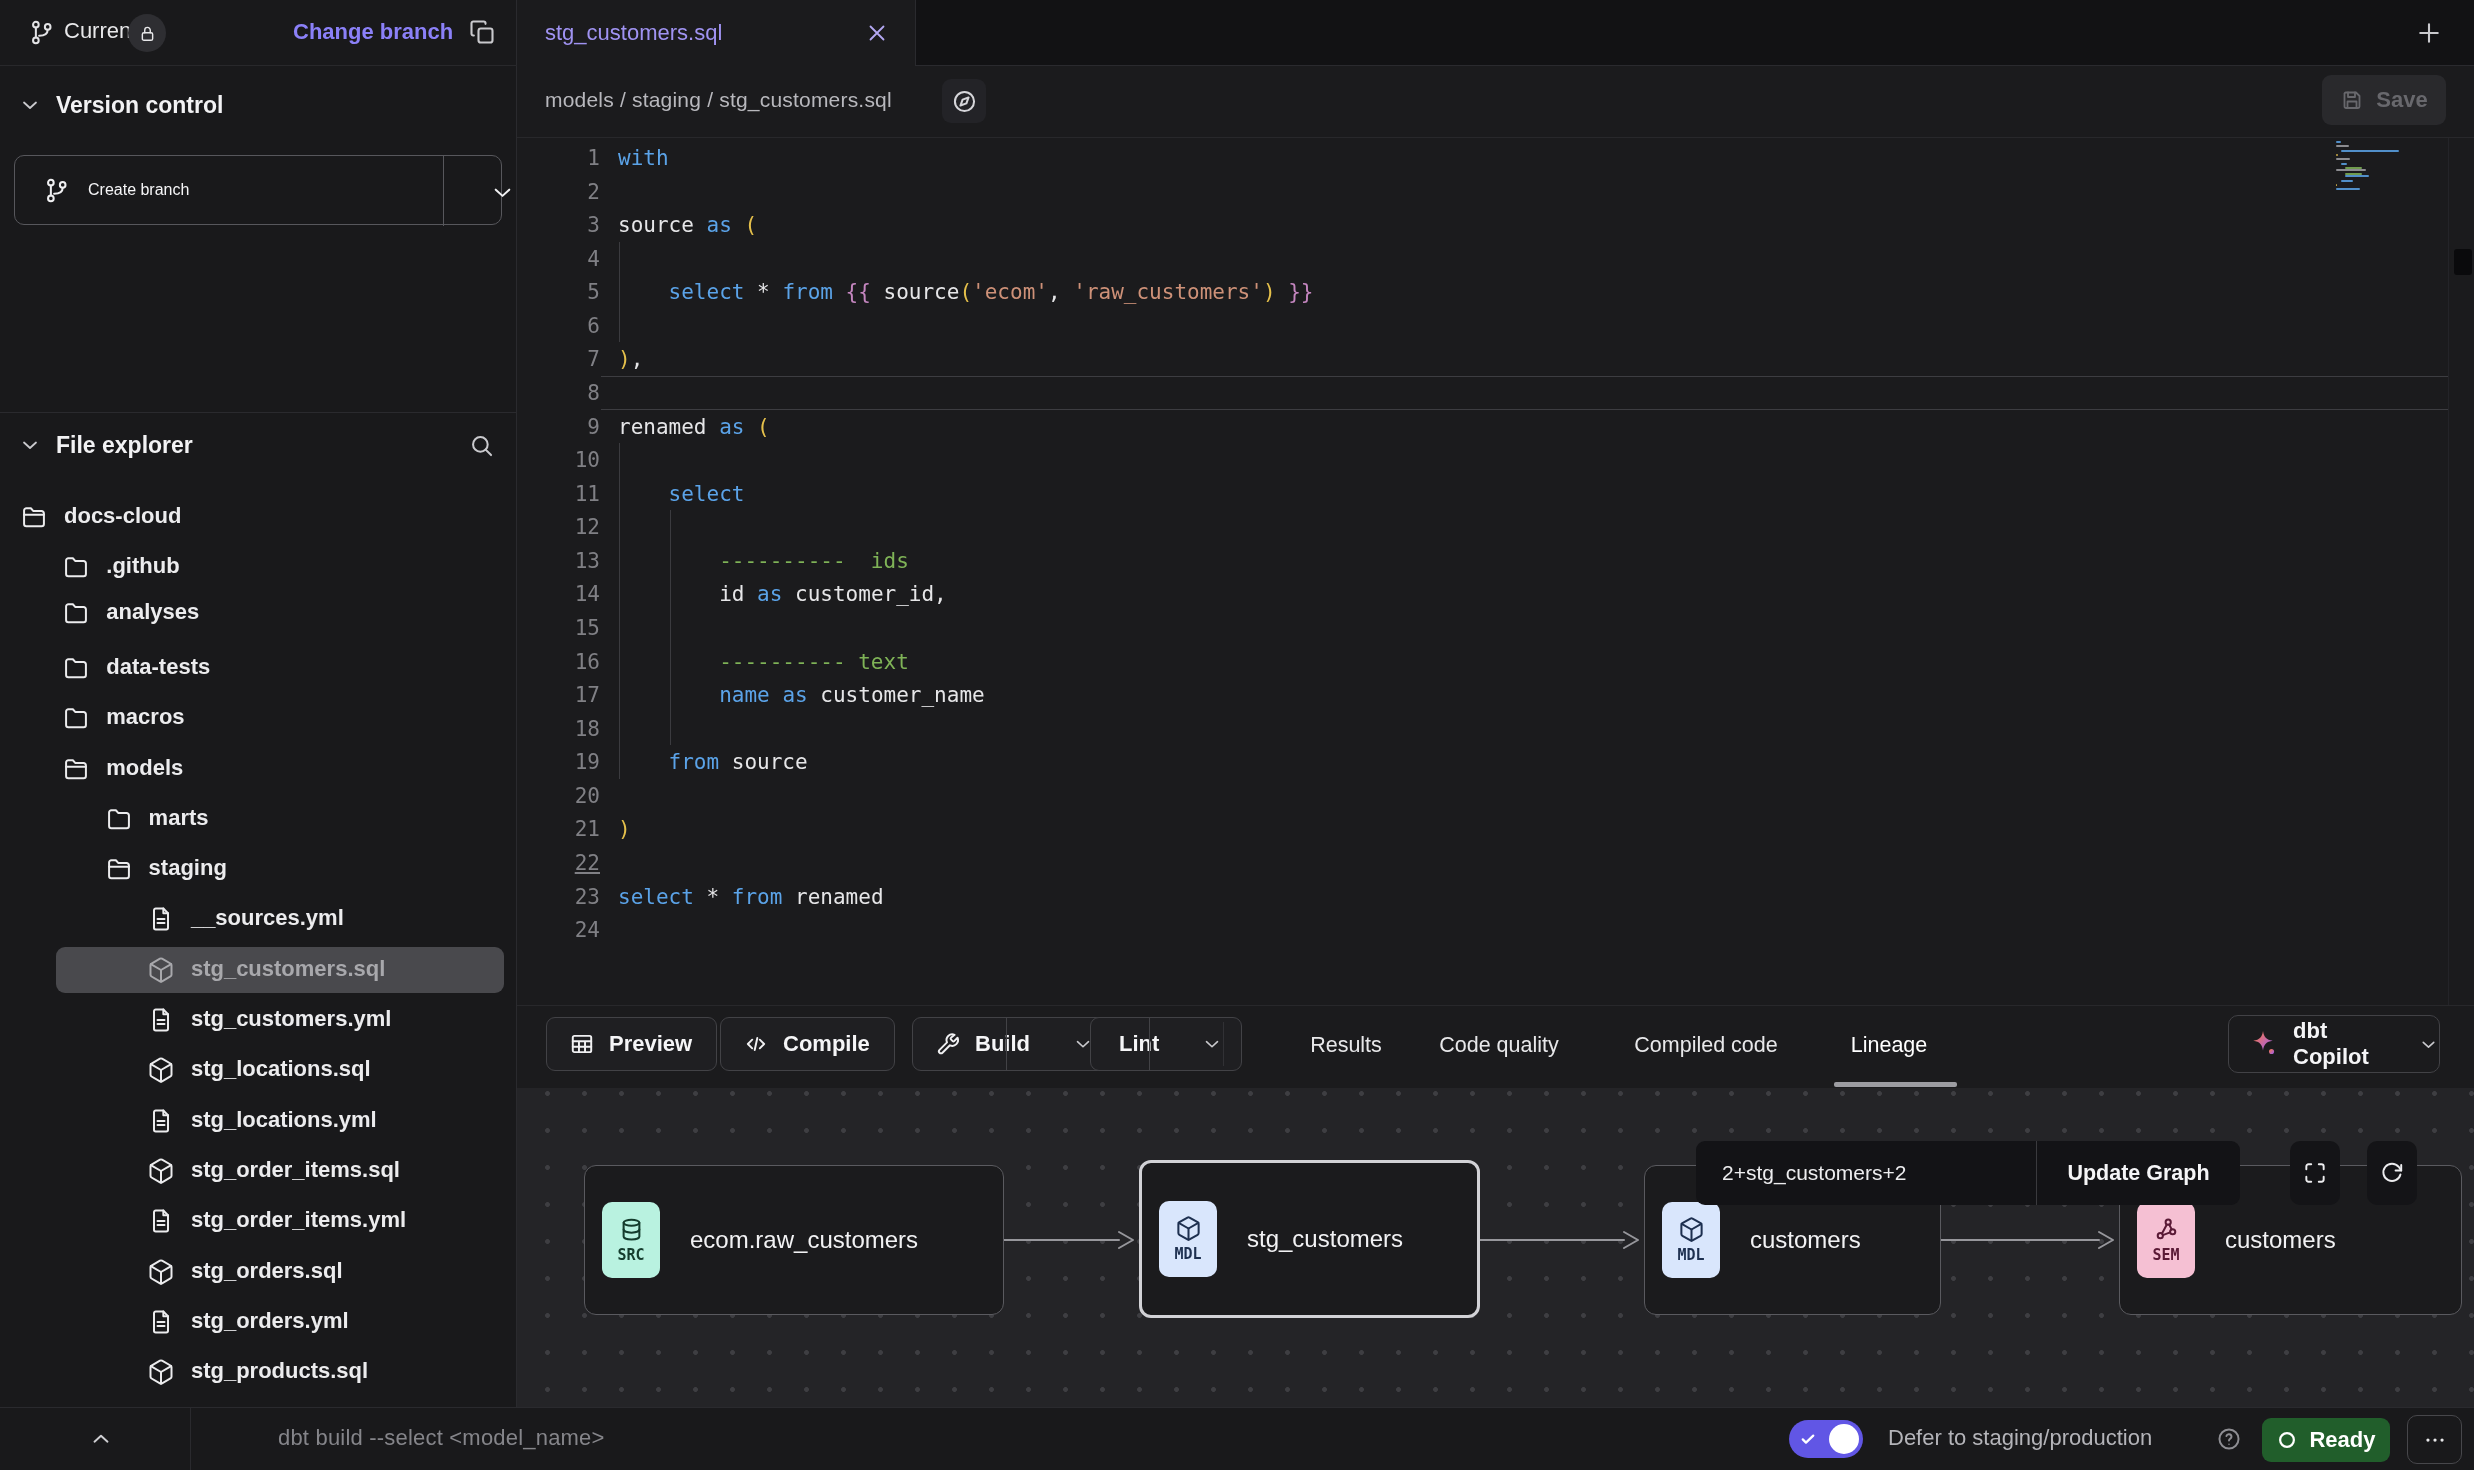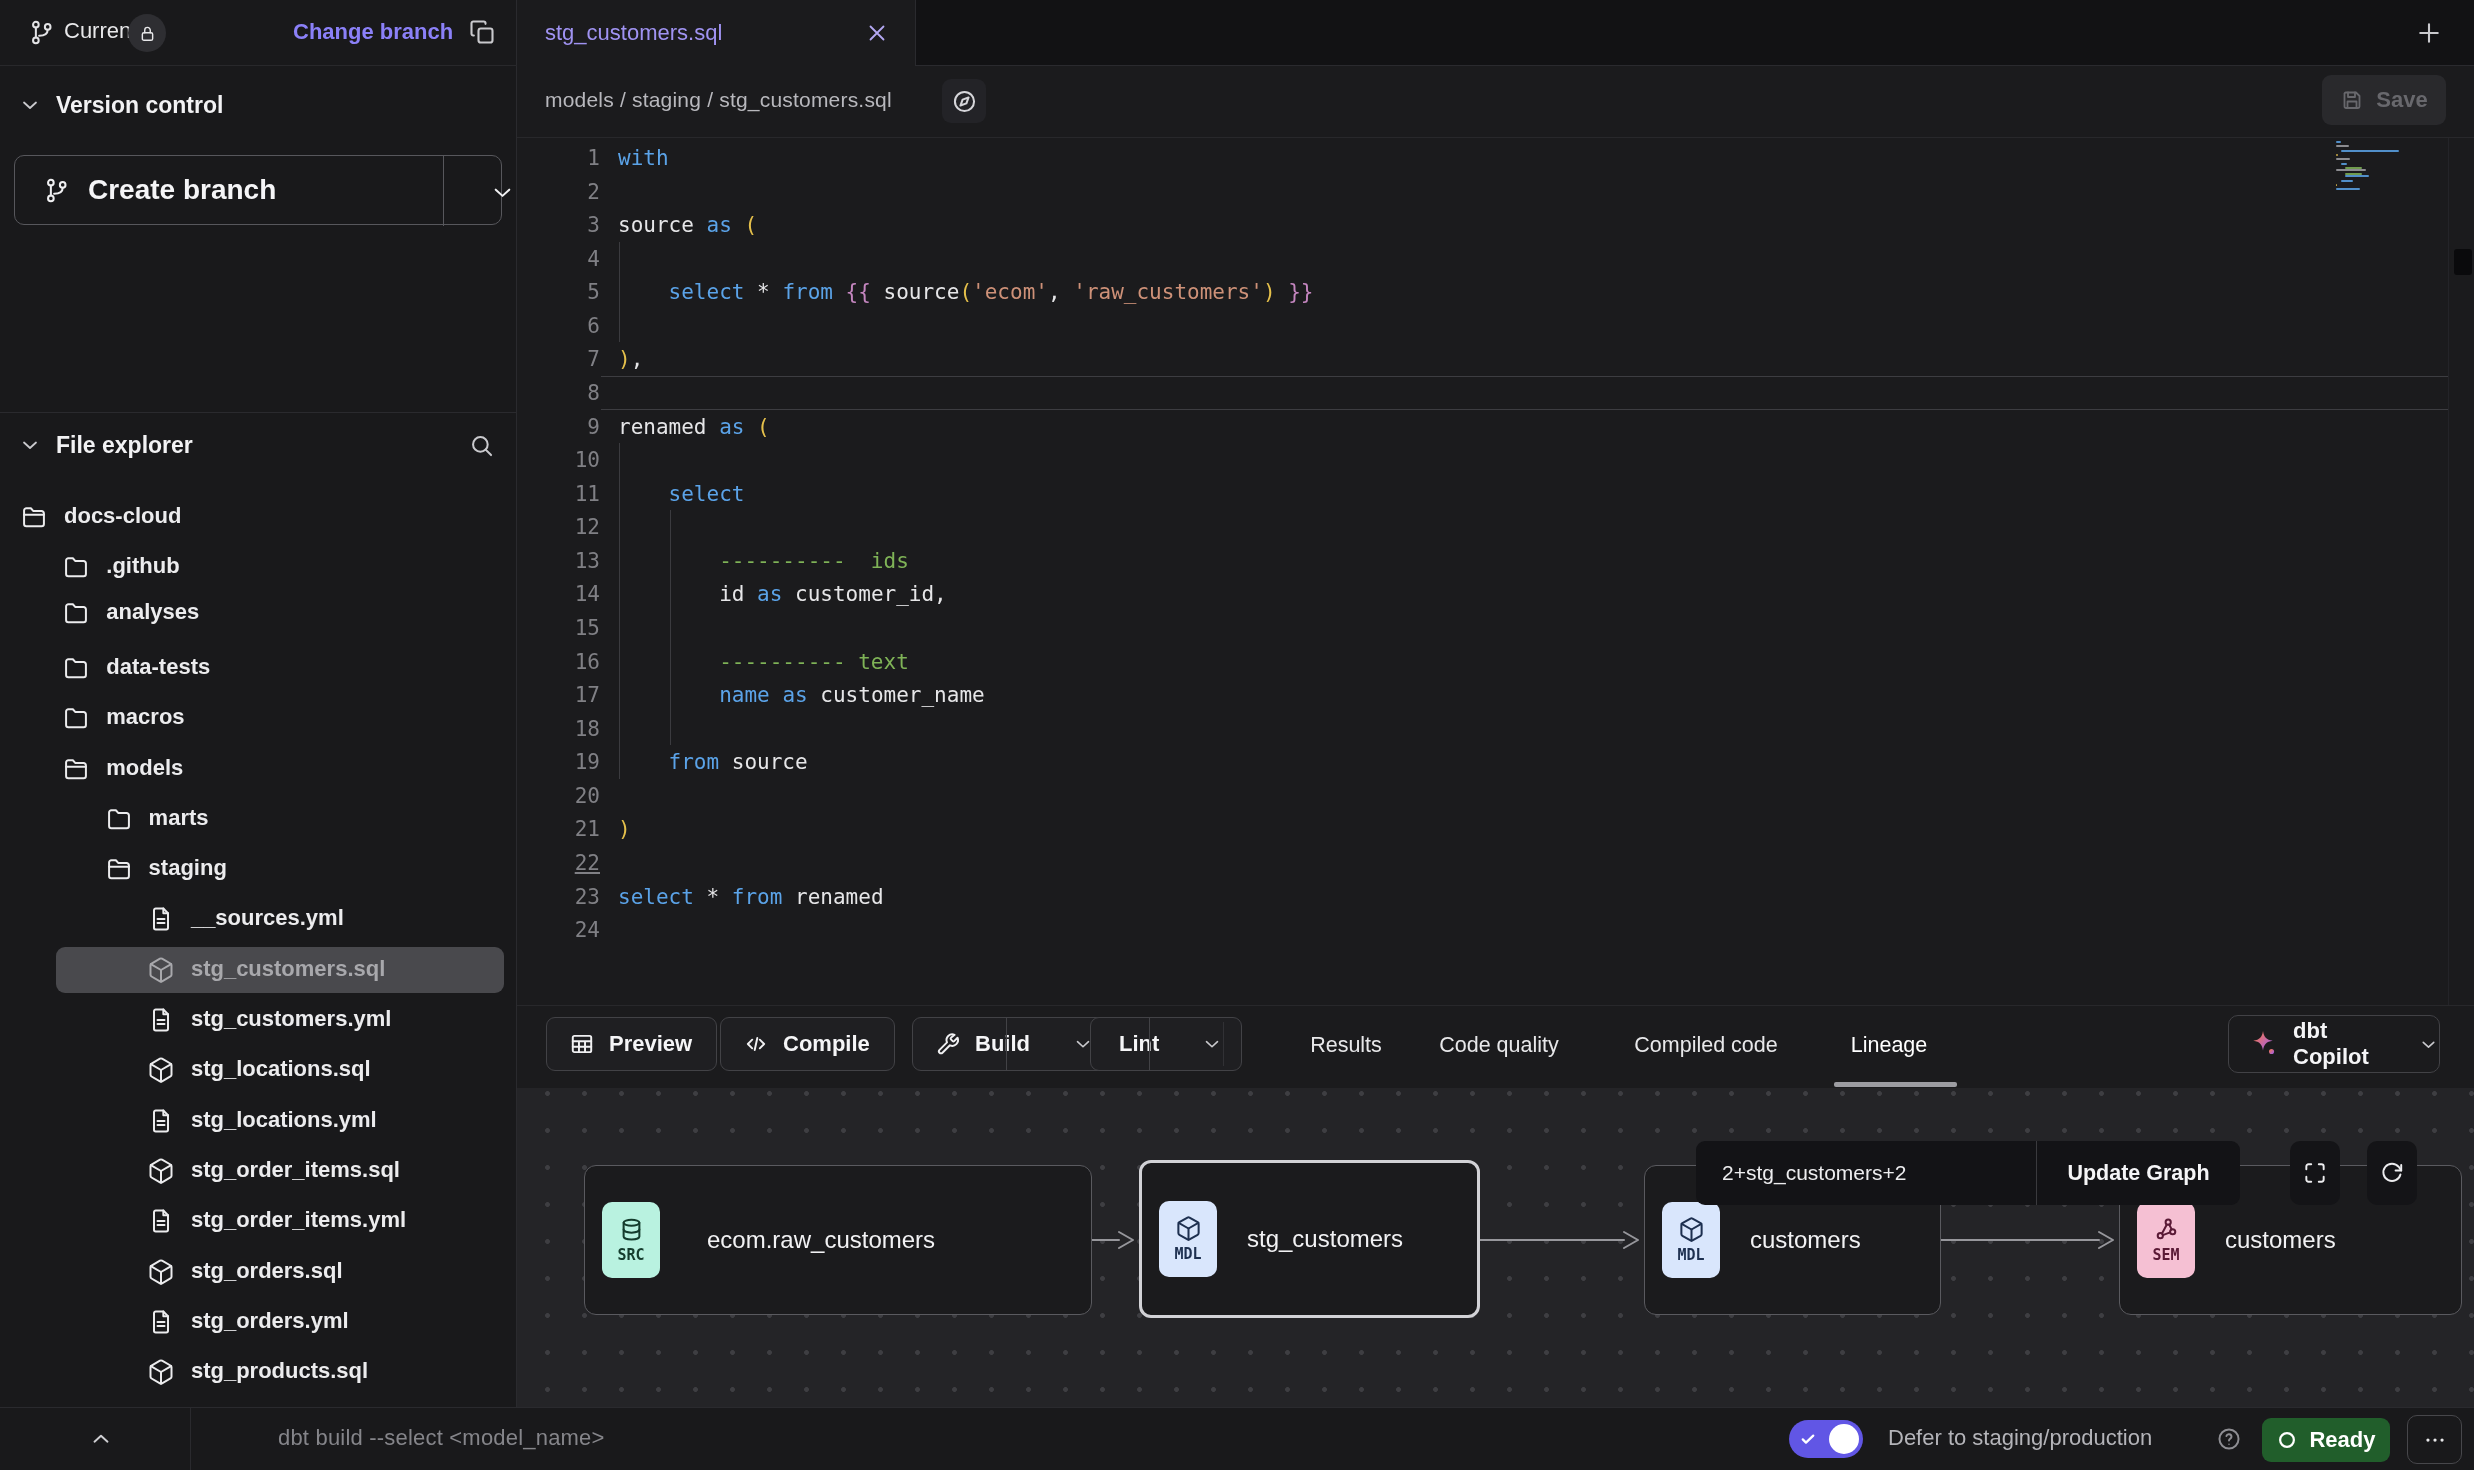--- a/index.html
+++ b/index.html
@@ -19,21 +19,21 @@
   .chg-branch{position:absolute;left:293px;top:19px;font-size:22px;font-weight:600}
   .copy-ic{position:absolute;left:468px;top:18px;width:28px;height:28px;color:#C9C9CD}
   .sec-head{position:absolute;left:0;width:517px;height:34px;display:flex;align-items:center}
   .sec-head .chev{width:24px;height:24px;color:#C9C9CD;margin-left:18px}
   .sec-head .ttl{margin-left:14px;font-size:23px;font-weight:700;color:#F2F2F4}
   .vc-head{top:88px}
   .fe-head{top:428px}
   .fe-search{position:absolute;right:22px;top:4px;width:27px;height:27px;color:#C9C9CD}
   .create-branch{position:absolute;left:14px;top:155px;width:488px;height:70px;border:1px solid #57575C;border-radius:10px;display:flex;align-items:center;background:transparent}
   .create-branch .ic{width:27px;height:27px;margin-left:28px;color:#F0F0F2}
-  .create-branch .lbl{margin-left:18px;font-size:28px;font-weight:700;color:#F5F5F7}
+  .create-branch .lbl{margin-left:18px;font-size:16px;font-weight:400;color:#F5F5F7}
   .cb-divider{position:absolute;left:428px;top:0;width:1px;height:70px;background:#57575C}
   .cb-chev{position:absolute;left:446px;top:23px;width:24px;height:24px;color:#C9C9CD}
   .side-divider{position:absolute;left:0;top:412px;width:517px;height:1px;background:#2A2A2E}
   .tree{position:absolute;left:0;top:492px;width:517px;height:915px}
   .trow{position:absolute;left:0;width:517px;height:50px}
   .trow .rowbg{position:absolute;left:56px;top:2px;width:448px;height:46px;border-radius:9px;background:#49494D}
   .trow .ic{position:absolute;top:11px;width:28px;height:28px;color:#ECECEE}
   .trow .ic svg{stroke-width:1.7}
   .trow .lbl{position:absolute;top:11px;font-size:22px;font-weight:600;color:#ECECEE;white-space:nowrap}
   .trow.sel .ic,.trow.sel .lbl{color:#A8A8AC}
@@ -551,21 +551,21 @@
       <g stroke="#97979C" stroke-width="2" fill="none" stroke-linecap="round" stroke-linejoin="round">
         <line x1="487" y1="152" x2="602" y2="152"></line>
           <path d="M602 144 L616 152 L602 160"></path>
         <line x1="963" y1="152" x2="1107" y2="152"></line>
           <path d="M1107 144 L1121 152 L1107 160"></path>
         <line x1="1424" y1="152" x2="1582" y2="152"></line>
           <path d="M1582 144 L1596 152 L1582 160"></path>
       </g>
     </svg>
     <div id="lnodes">
-        <div class="lnode" style="left: 67px; top: 77px; width: 508px; height: 150px; gap: 17px;">
+        <div class="lnode" style="left: 67px; top: 77px; width: 420px; height: 150px;">
           <div class="lbadge" style="background: rgb(185, 242, 224); color: rgb(21, 60, 45);">
             <span class="ic">
               <svg viewBox="0 0 24 24">
                 <ellipse cx="12" cy="6" rx="7" ry="2.7"></ellipse>
                 <path d="M5 6v12.2c0 1.5 3.1 2.7 7 2.7s7-1.2 7-2.7V6"></path>
                 <path d="M5 12.1c0 1.5 3.1 2.7 7 2.7s7-1.2 7-2.7"></path>
               </svg>
             </span>
             <span class="bl">SRC</span>
           </div>

